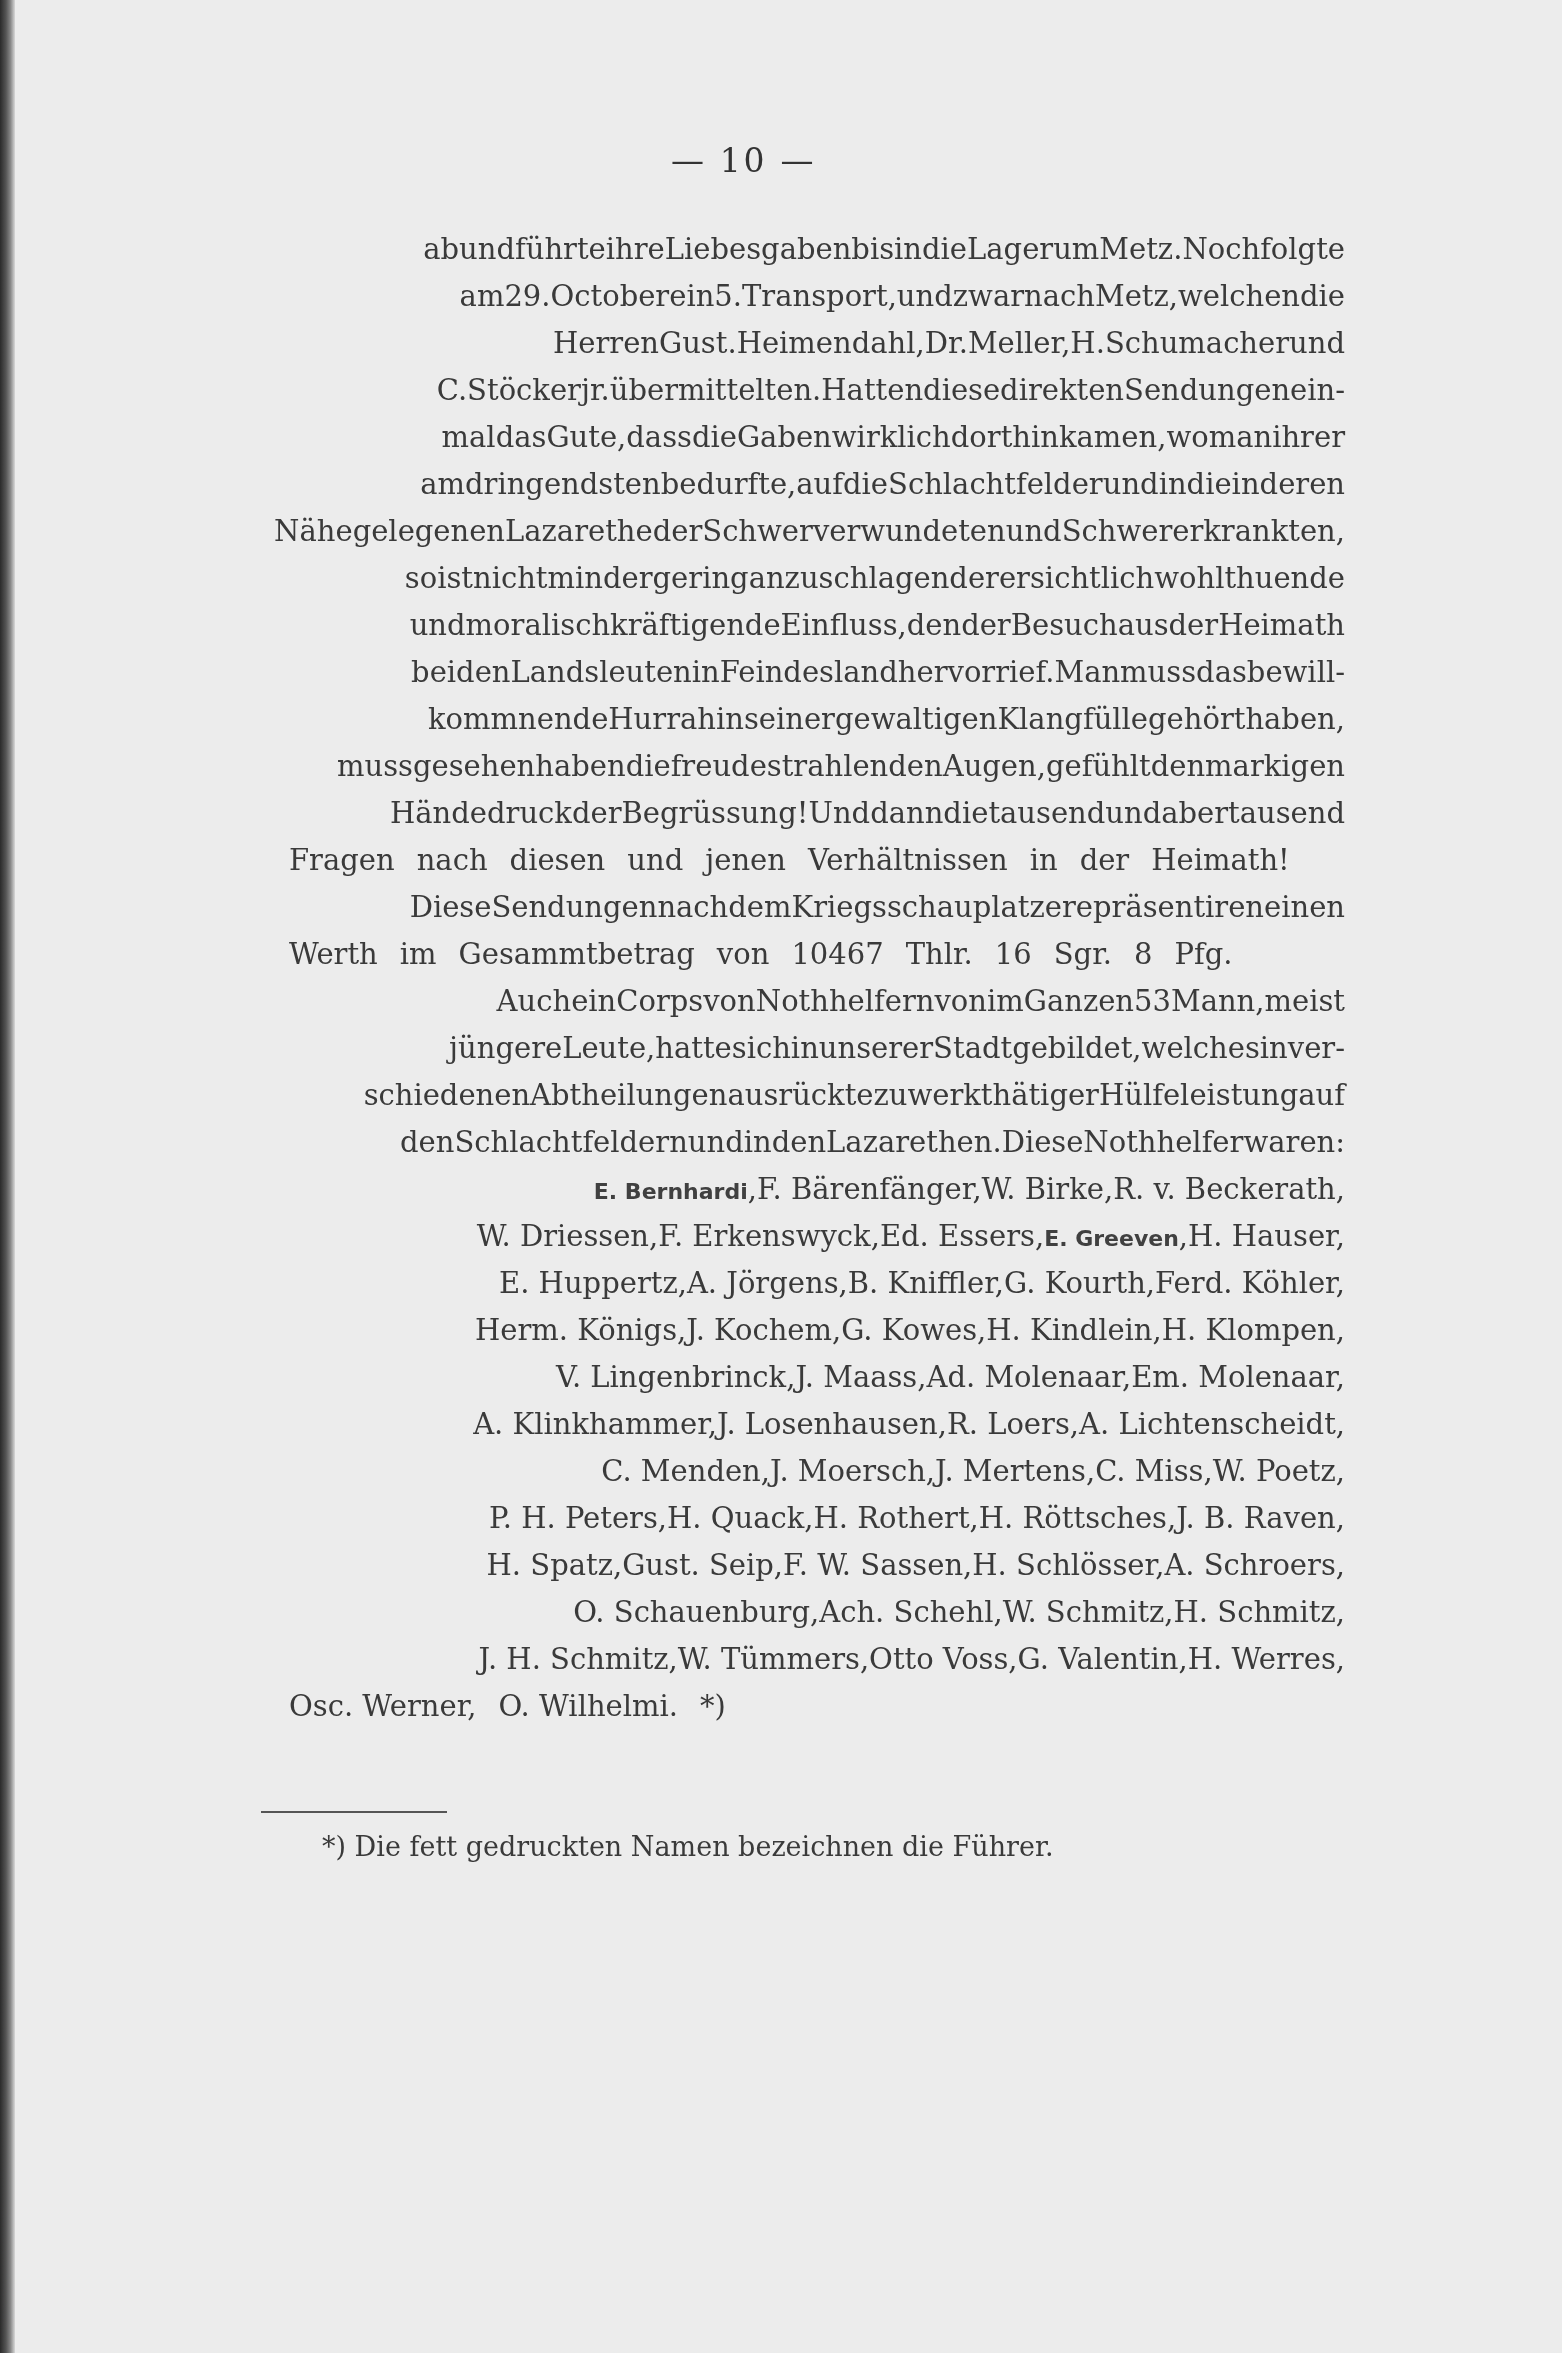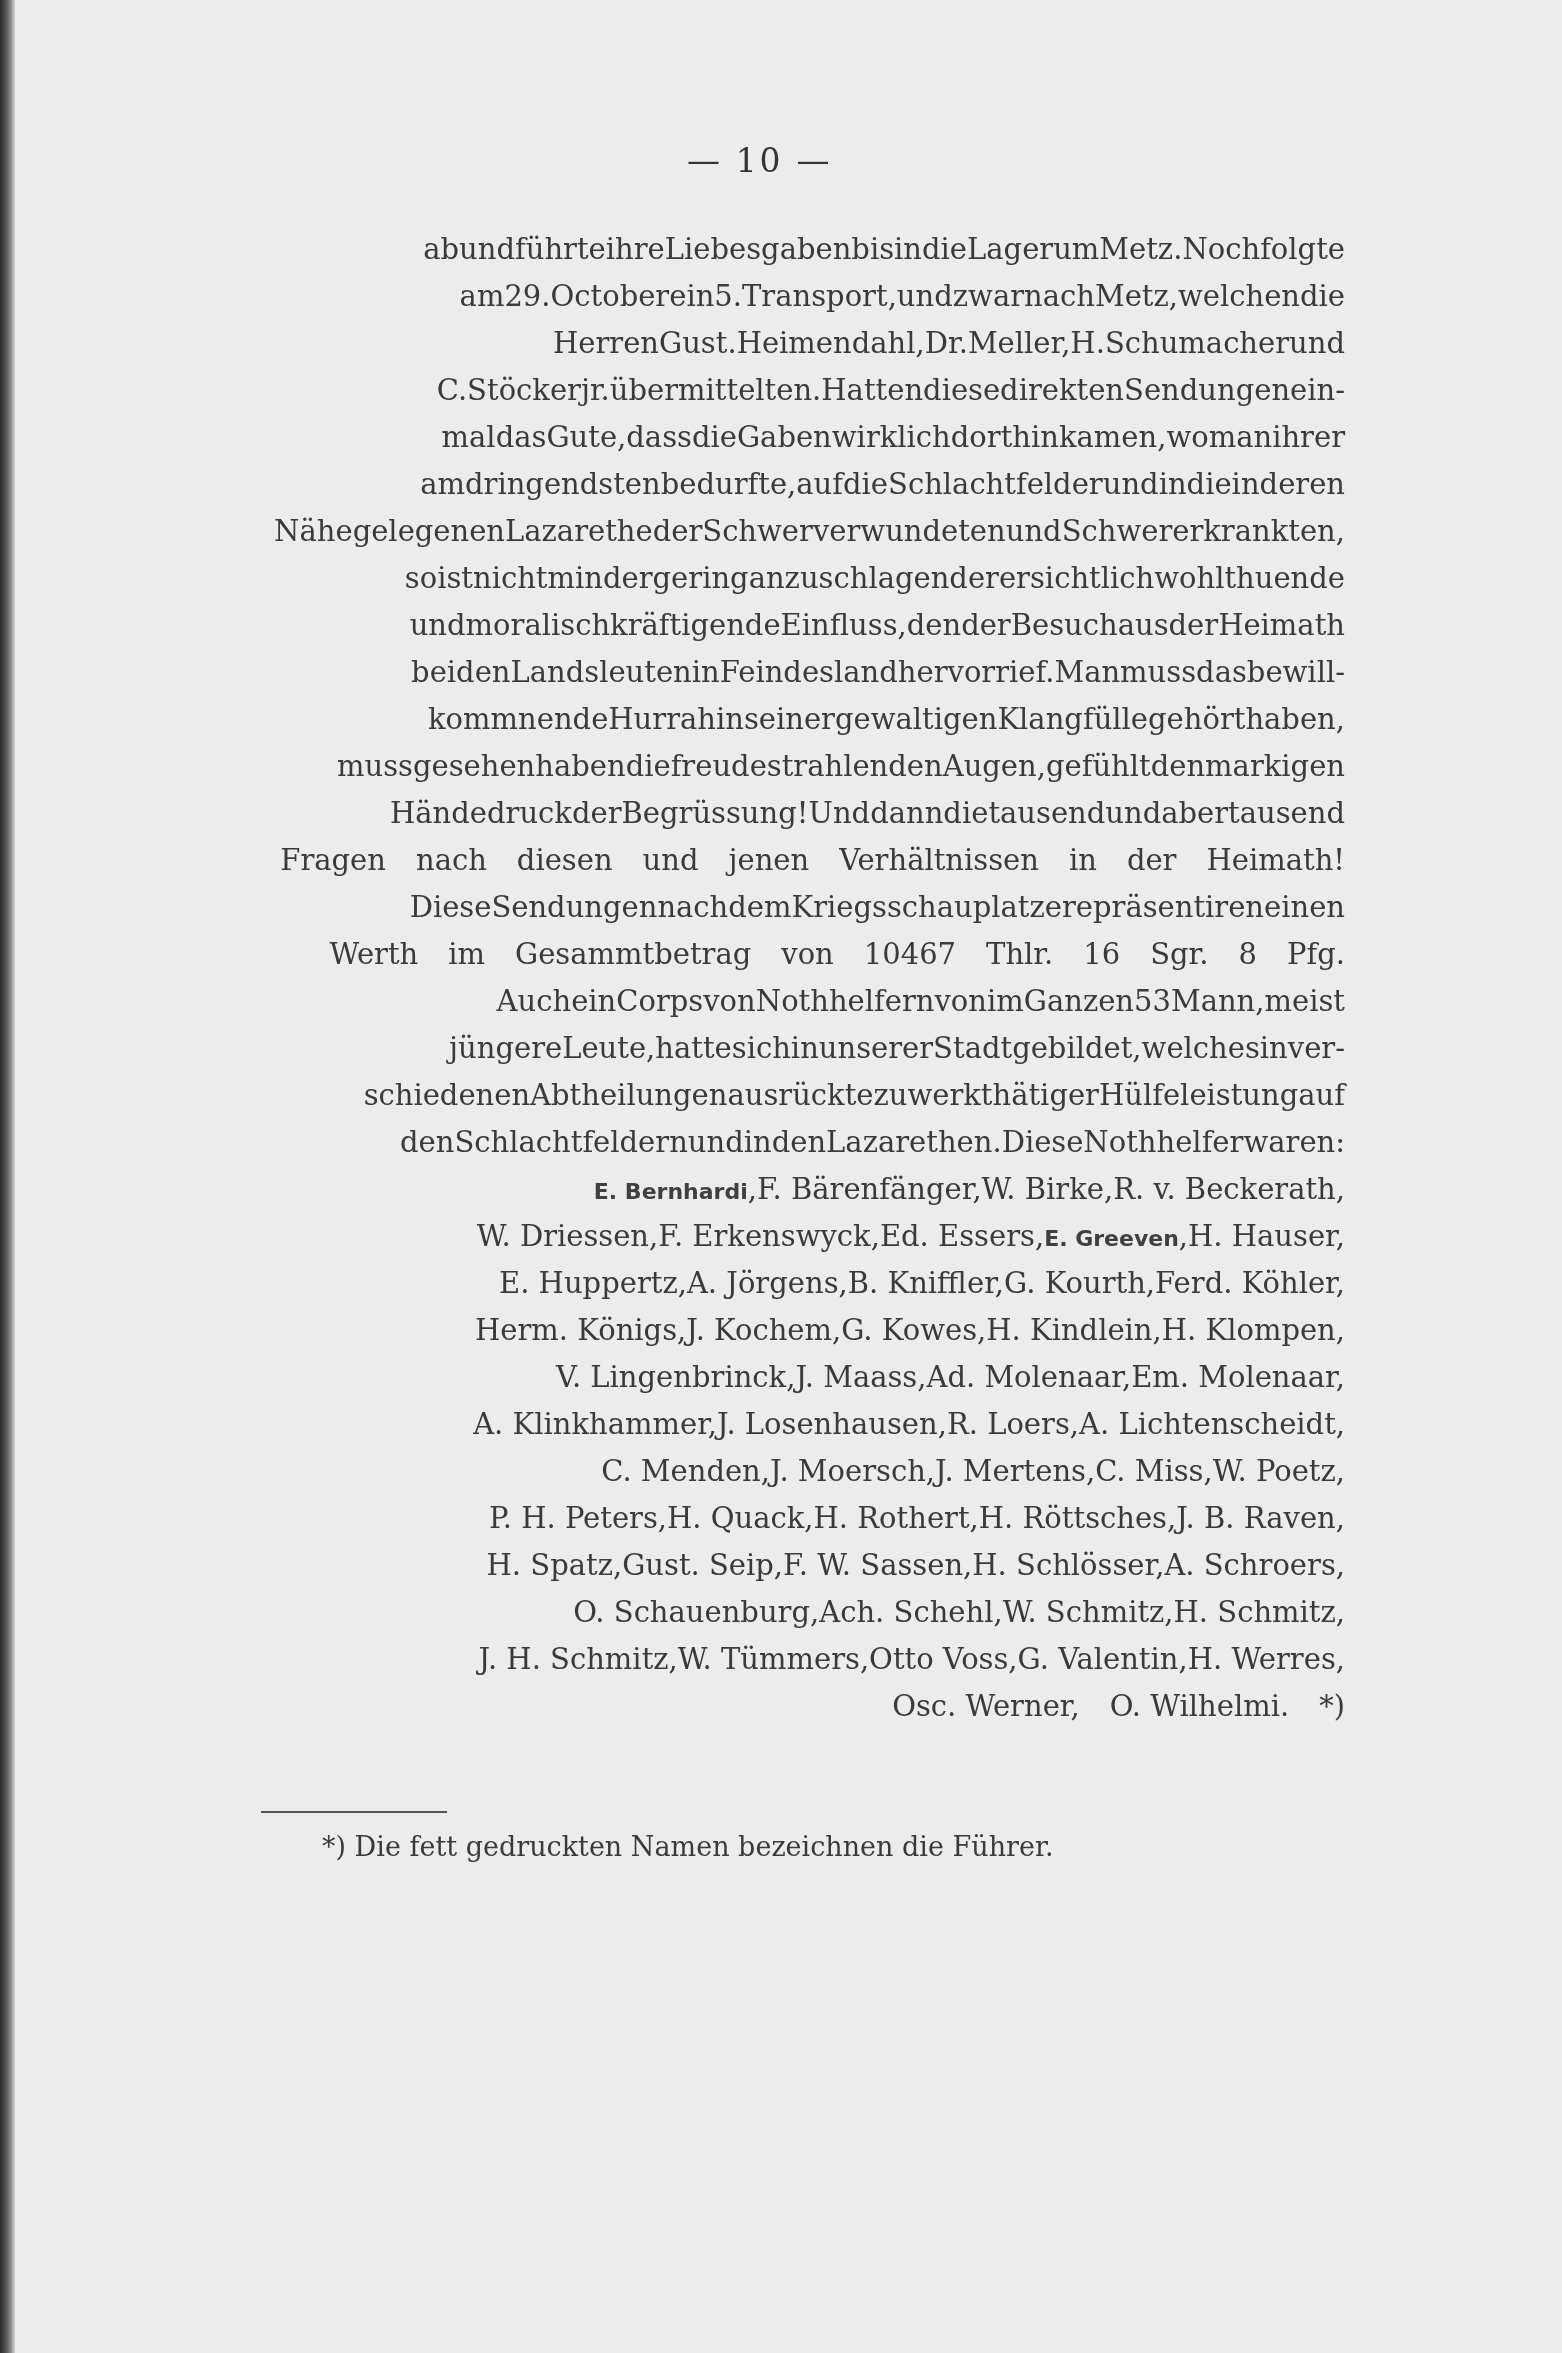--- a/index.html
+++ b/index.html
@@ -7,32 +7,32 @@
     width:1563px; height:2354px; position:relative; overflow:hidden;
     background:#ececec;
     font-family:"DejaVu Serif", "Liberation Serif", serif;
     color:#3a3a3a;
   }
   .binding {
     position:absolute; left:0; top:0; width:14.7px; height:2354px;
     background:linear-gradient(90deg,#2a2a2a 0%,#555 40%,#888 70%,#d8d8d8 100%);
   }
   .page-num {
-    position:absolute; left:16px; width:1487px; top:141px; text-align:center;
+    position:absolute; left:0; width:1487px; top:141px; text-align:center;
     font-size:33px; letter-spacing:2.7px; color:#333;
   }
   .body-text {
     position:absolute; left:261px; width:1084px; top:226px;
   }
   .line {
     height:47px; line-height:47px; font-size:29px;
     text-align:justify; text-align-last:justify; white-space:nowrap;
     display:flex; justify-content:flex-end;
   }
-  .line.last { justify-content:flex-end; gap:30px; }
+  .line.last { justify-content:flex-start; gap:22px;margin-left:28px; }
   .line.indent { padding-left:79px; }
   .w { display:inline-block; }
   .bold { font-family:"DejaVu Sans","Liberation Sans",sans-serif; font-weight:bold; color:#404040; font-size:22px; }
   .footnote-rule {
     position:absolute; left:261px; top:1811px; width:186px; height:2px; background:#555;
   }
   .footnote {
     position:absolute; left:322px; top:1831px; font-size:27px; color:#3a3a3a; white-space:nowrap;
   }
 </style>

